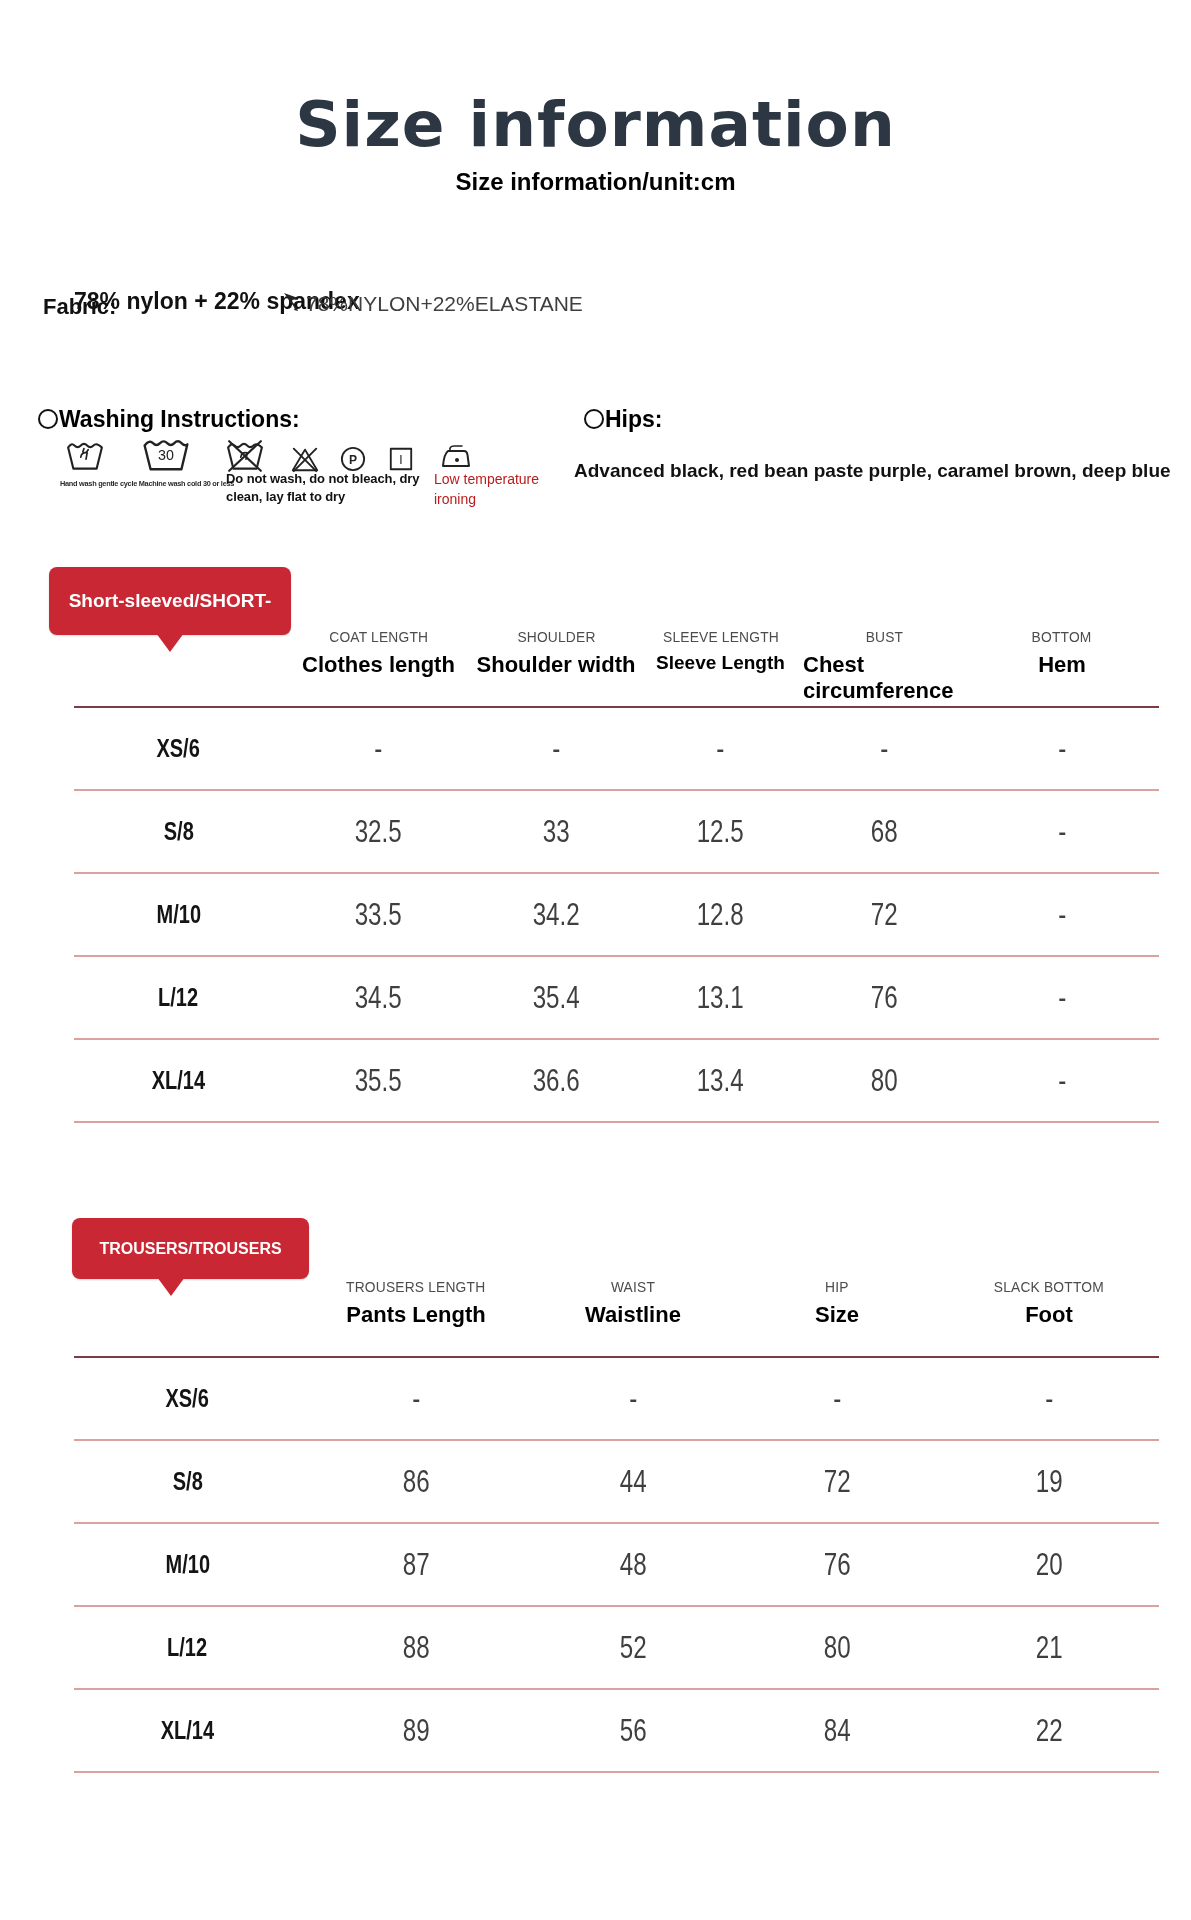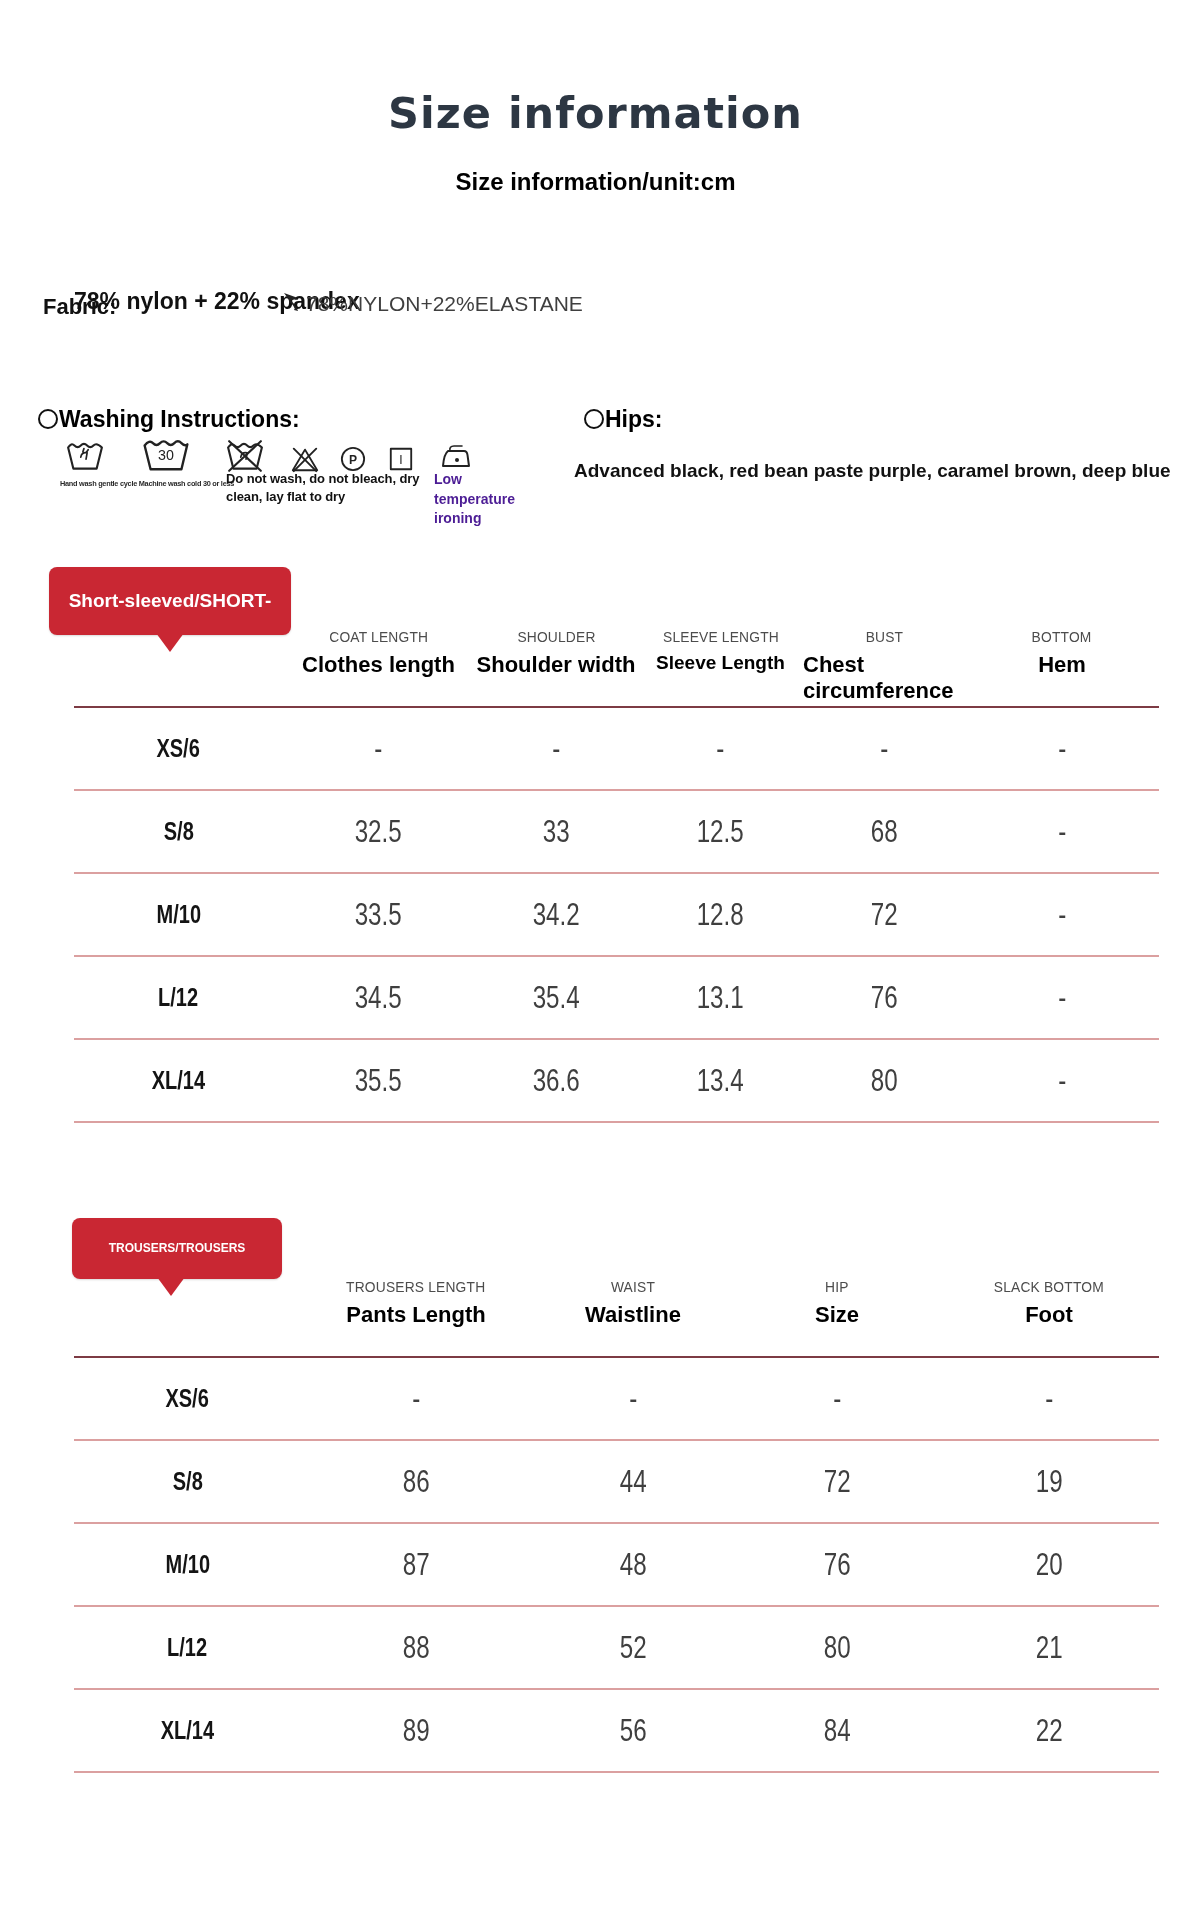--- a/index.html
+++ b/index.html
@@ -9,21 +9,21 @@
     background:#ffffff;
     font-family:"Liberation Sans", sans-serif;
     color:#111;
     overflow:hidden;
   }
   
   .title{
     position:absolute;left:0;top:88px;width:100%;
     text-align:center;
     font-family:"DejaVu Sans", sans-serif;
-    font-size:43px;font-weight:600;letter-spacing:1px;
+    font-size:63px;font-weight:600;letter-spacing:1px;
     color:#2d3743;
   }
   .subtitle{
     position:absolute;left:0;top:168px;width:100%;
     text-align:center;font-size:24px;font-weight:bold;color:#000;
   }
   
   .fabric-label{position:absolute;left:43px;top:250px;font-size:22px;font-weight:bold;margin-top:44px;}
   .fabric-comp{position:absolute;left:74px;top:288px;font-size:23px;font-weight:bold;}
   .translate-icon{position:absolute;left:283px;top:292px;width:18px;height:20px;}
@@ -44,30 +44,30 @@
     position:absolute;left:60px;top:479px;width:150px;
     font-size:8px;font-weight:bold;letter-spacing:-0.3px;color:#2a2a2a;white-space:nowrap;
     transform:scaleX(0.92);transform-origin:left;
   }
   .cap-bold{
     position:absolute;left:226px;top:470px;width:200px;
     font-size:13px;font-weight:bold;letter-spacing:-0.1px;line-height:1.4;color:#111;
   }
   .cap-gray{
     position:absolute;left:434px;top:470px;width:110px;
-    font-size:14px;color:#4c1d95;line-height:1.4;font-weight:bold;
+    font-size:14px;color:#b91c1c;line-height:1.4;
   }
   
   .badge{
     position:absolute;background:#c92733;color:#fff;border-radius:8px;
     text-align:center;font-weight:bold;
     box-shadow:0 1px 2px rgba(0,0,0,0.15);
   }
   .badge-1{left:49px;top:567px;width:242px;height:68px;line-height:68px;font-size:19px;}
-  .badge-2{left:72px;top:1218px;width:210px;height:61px;line-height:61px;font-size:12px;}
+  .badge-2{left:72px;top:1218px;width:237px;height:61px;line-height:61px;font-size:16px;}
   .badge-pointer{
     position:absolute;width:0;height:0;
     border-left:14px solid transparent;border-right:14px solid transparent;
     border-top:19px solid #c92733;
   }
   .pointer-1{left:156px;top:633px;}
   .pointer-2{left:157px;top:1277px;}
   
   .size-table{position:absolute;left:74px;width:1085px;}
   .t1{top:628px;}

